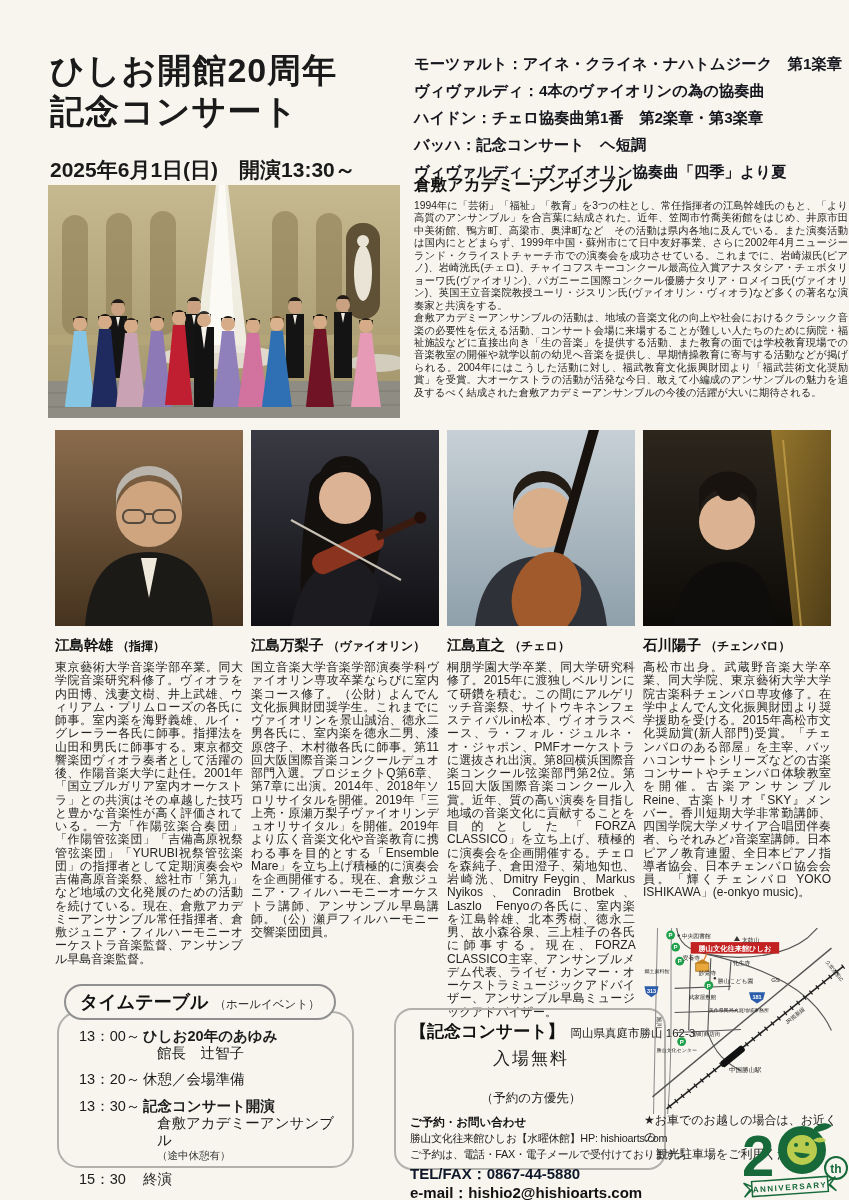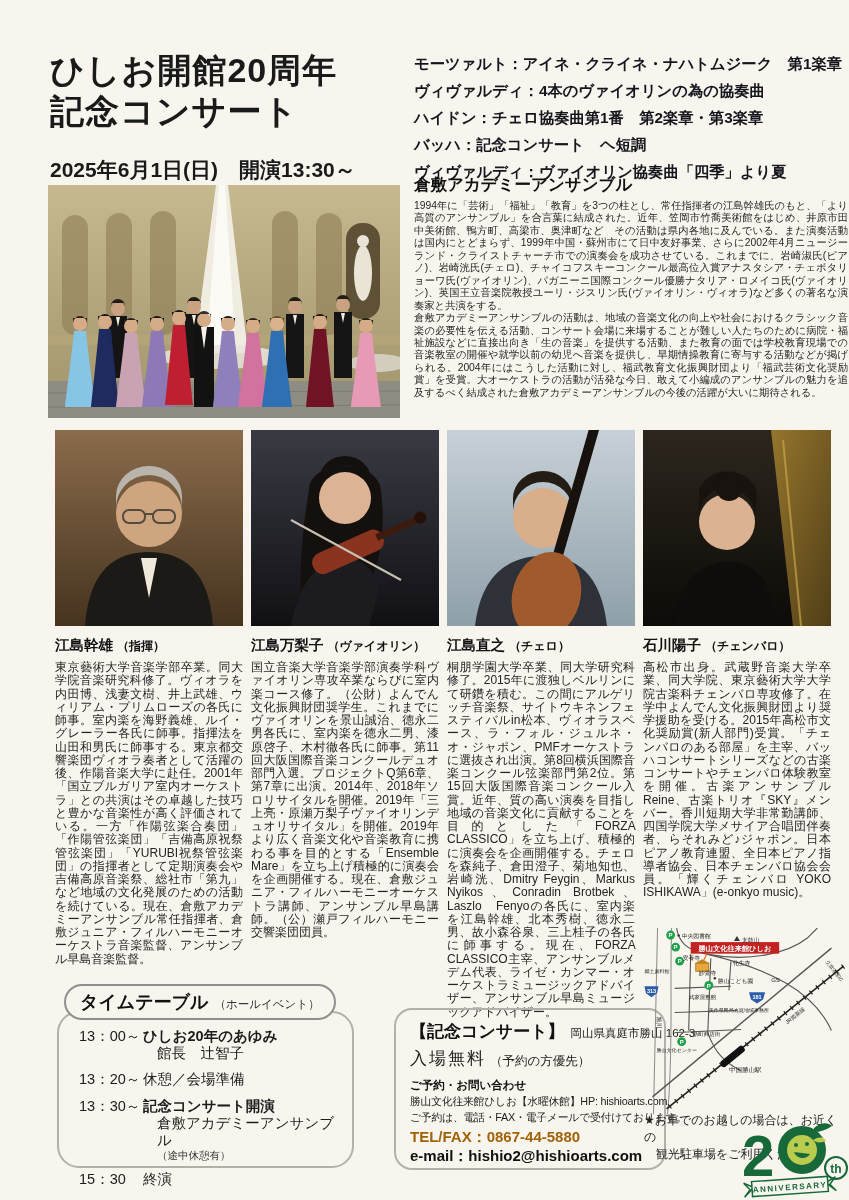--- a/index.html
+++ b/index.html
@@ -44,26 +44,26 @@
   .tt-event{line-height:18px;}
   .tt-row:nth-child(1) .tt-event,.tt-row:nth-child(3) .tt-event{font-weight:bold;}
   .tt-performer{line-height:17px;margin-left:14px;}
   .tt-note{font-size:10.5px;line-height:13px;margin-left:14px;color:#333;}
   
   .contact-box{left:394px;top:1008px;width:272px;height:162px;border:2.5px solid #b2b0ab;border-radius:18px;
     box-sizing:border-box;padding:10px 12px 8px 14px;}
   .c-row1{display:flex;align-items:baseline;gap:6px;}
   .c-heading{font-size:17px;font-weight:bold;color:#111;white-space:nowrap;}
   .c-address{font-size:11.5px;color:#222;white-space:nowrap;}
-  .c-row2{display:flex;align-items:flex-end;gap:4px;margin-top:4px;}
+  .c-row2{display:flex;align-items:center;gap:20px;margin-top:4px;flex-direction:column;}
   .c-free{font-size:17px;color:#222;letter-spacing:2px;}
   .c-free-note{font-size:12.5px;color:#222;}
   .c-inquiry{font-size:11.5px;font-weight:bold;margin-top:8px;color:#111;}
   .c-line{font-size:10.8px;margin-top:2px;color:#222;display:flex;justify-content:space-between;white-space:nowrap;letter-spacing:-0.2px;}
-  .c-tel{font-size:15px;font-weight:bold;margin-top:3px;color:#a16207;}
+  .c-tel{font-size:15px;font-weight:bold;margin-top:3px;color:#0f172a;}
   .c-email{font-size:15px;font-weight:bold;color:#111;}
   
   .map{left:644px;top:928px;width:204px;height:186px;}
   .car-note{left:644px;top:1112px;font-size:12px;line-height:17px;color:#222;}
   .car-note .indent{margin-left:12px;}
   .logo{left:740px;top:1116px;width:110px;height:84px;}
   svg text{font-family:"Liberation Sans","DejaVu Sans",sans-serif;}
 </style>
 </head>
 <body>
@@ -300,21 +300,21 @@
         <rect width="188" height="196" fill="url(#pb4)"></rect>
         <polygon points="128,0 188,0 188,196 150,196" fill="url(#gold)" opacity="0.85"></polygon>
         <line x1="140" y1="10" x2="158" y2="196" stroke="#caa54a" stroke-width="2" opacity="0.7"></line>
         <path d="M 30,196 C 36,150 58,132 86,132 C 112,132 128,148 132,196 Z" fill="#0f0d0b"></path>
         <circle cx="84" cy="92" r="28" fill="#dbb392"></circle>
         <path d="M 56,86 A 28,28 0 0 1 112,86 L 114,62 A 30,26 0 0 0 56,60 Z" fill="#191310"></path>
         <circle cx="86" cy="58" r="13" fill="#191310"></circle>
       </svg>
     </div>
     <div class="pname"><span class="nm">石川陽子</span> <span class="role">（チェンバロ）</span></div>
-    <p class="bio">高松市出身。武蔵野音楽大学卒業、同大学院、東京藝術大学大学院古楽科チェンバロ専攻修了。在学中よんでん文化振興財団より奨学援助を受ける。2015年高松市文化奨励賞(新人部門)受賞。「チェンバロのある部屋」を主宰、バッハコンサートシリーズなどの古楽コンサートやチェンバロ体験教室を開催。古楽アンサンブルReine、古楽トリオ『SKY』メンバー。香川短期大学非常勤講師、四国学院大学メサイア合唱団伴奏者、らそれみど♪ジャポン。日本ピアノ教育連盟、全日本ピアノ指導者協会、日本チェンバロ協会会員。「輝くチェンバロ YOKO ISHIKAWA」(e-onkyo music)。</p>
+    <p class="bio">高松市出身。武蔵野音楽大学卒業、同大学院、東京藝術大学大学院古楽科チェンバロ専攻修了。在学中よんでん文化振興財団より奨学援助を受ける。2015年高松市文化奨励賞(新人部門)受賞。「チェンバロのある部屋」を主宰、バッハコンサートシリーズなどの古楽コンサートやチェンバロ体験教室を開催。古楽アンサンブルReine、古楽トリオ『SKY』メンバー。香川短期大学非常勤講師、四国学院大学メサイア合唱団伴奏者、らそれみど♪音楽室講師。日本ピアノ教育連盟、全日本ピアノ指導者協会、日本チェンバロ協会会員。「輝くチェンバロ YOKO ISHIKAWA」(e-onkyo music)。</p>
   </div>
 
 </div>
 
 <div class="abs tt-header">
   <span class="tt-heading">タイムテーブル</span>
   <span class="tt-subheading">（ホールイベント）</span>
 </div>
 
 <div class="abs tt-box">

